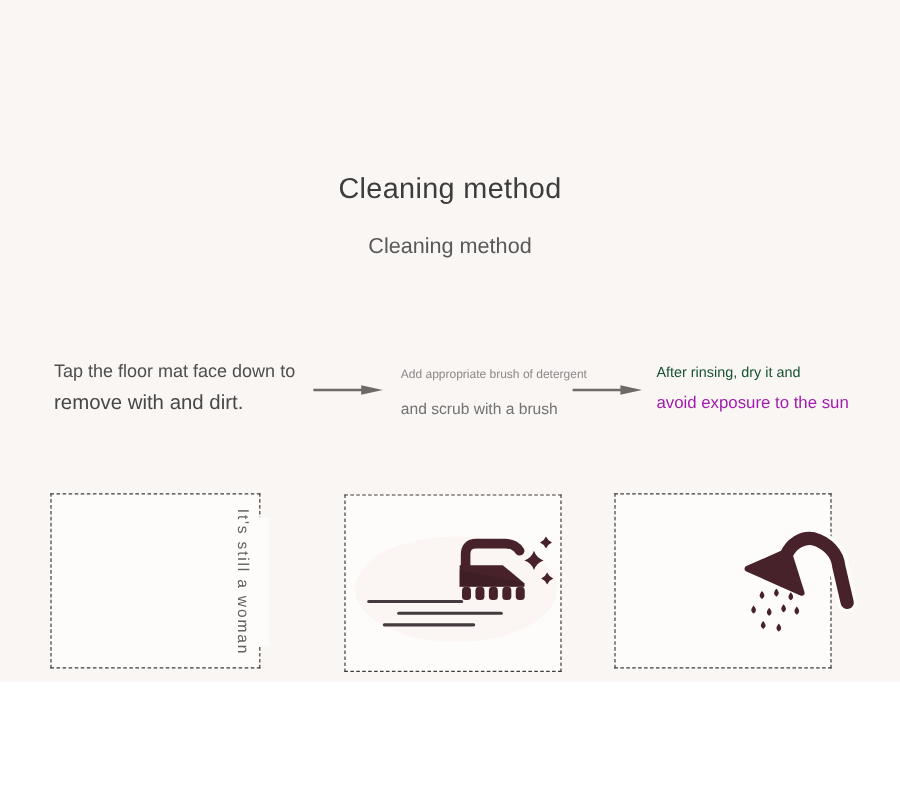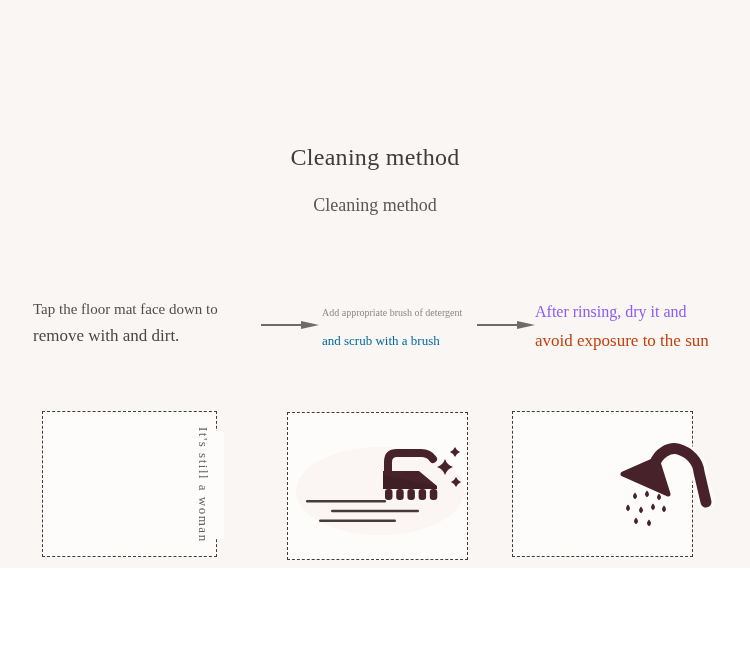--- a/index.html
+++ b/index.html
@@ -1,41 +1,41 @@
 <!DOCTYPE html>
 <html><head>
 <meta charset="utf-8">
 <style>
   html,body { margin:0; padding:0; }
   .canvas {
     position:relative; width:750px; height:568px;
     background:#faf6f4; overflow:hidden;
-    font-family:Liberation Serif, serif;
+    font-family:Liberation Sans, sans-serif;
   }
   .title {
     position:absolute; top:144px; left:0; width:100%;
     text-align:center; font-size:24px; font-weight:500;
     color:#3c3c3c; margin:0; letter-spacing:.3px;
   }
   .subtitle {
     position:absolute; top:195px; left:0; width:100%;
     text-align:center; font-size:18px; font-weight:400;
     color:#585858; margin:0;
   }
-  .step { position:absolute; }
+  .step { position:absolute;margin-left:12px; }
   .step p { margin:0; white-space:nowrap; }
   .step1 { left:33px; top:301px; }
   .step1 .l1 { font-size:15px; color:#4e4e4e; margin-bottom:8px; }
   .step1 .l2 { font-size:17px; color:#474747; }
   .step2 { left:322px; top:307px; }
   .step2 .l1 { font-size:10px; color:#8d8787; margin-bottom:15px; }
-  .step2 .l2 { font-size:13px; color:#0369a1; }
+  .step2 .l2 { font-size:13px; color:#737373; }
   .step3 { left:535px; top:303px; }
-  .step3 .l1 { font-size:16px; color:#8b5cf6; margin-bottom:10px; }
-  .step3 .l2 { font-size:17px; color:#c2410c; }
+  .step3 .l1 { font-size:12px; color:#14532d; margin-bottom:10px; }
+  .step3 .l2 { font-size:14px; color:#a21caf; }
   .arrow { position:absolute; width:58px; height:16px; }
   .arrow1 { left:261px; top:317px; }
   .arrow2 { left:477px; top:317px; }
   .panel {
     position:absolute; background:#fefcfb;
     border:1px dashed #3d3d3d; box-sizing:border-box;
   }
   .panel1 { left:42px;  top:411px; width:175px; height:146px; }
   .panel2 { left:287px; top:412px; width:181px; height:148px; }
   .panel3 { left:512px; top:411px; width:181px; height:146px; }

